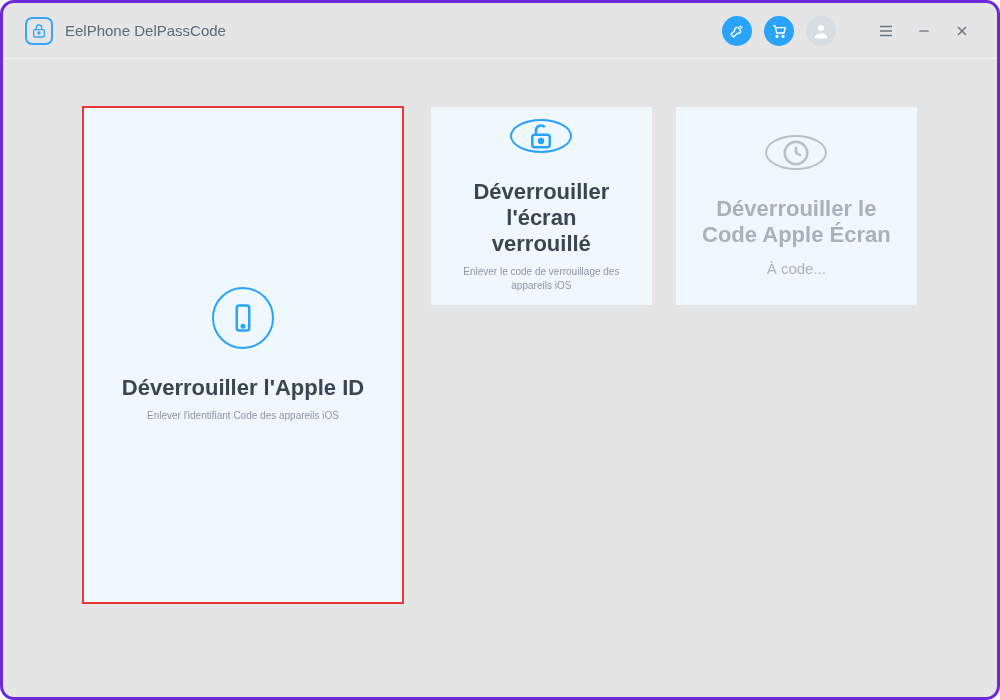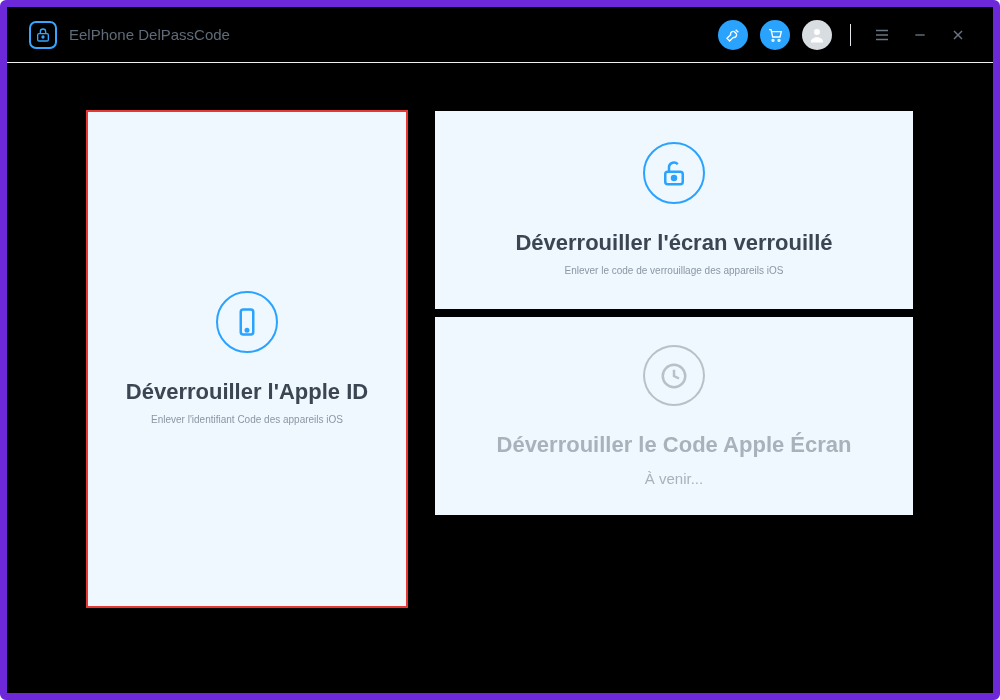--- a/index.html
+++ b/index.html
@@ -6,25 +6,25 @@
   body {
     font-family: -apple-system, BlinkMacSystemFont, "Segoe UI", Helvetica, Arial, sans-serif;
     background: #fff;
     width: 1000px;
     height: 700px;
     overflow: hidden;
   }
   .window {
     width: 100%;
     height: 100%;
-    border: 7px solid #6d28d9;
-    border-radius: 6px;
+    border: 3px solid #6d28d9;
+    border-radius: 14px;
     display: flex;
     flex-direction: column;
-    background: #000000;
+    background: #e5e5e5;
   }
   .titlebar {
     height: 56px;
     display: flex;
     align-items: center;
     padding: 0 22px;
     border-bottom: 1px solid #f0f0f0;
   }
   .title-left { display: flex; align-items: center; gap: 12px; }
   .app-logo {
@@ -52,21 +52,21 @@
 
   .content {
     flex: 1;
     padding: 48px 80px 40px 80px;
     display: flex;
     gap: 28px;
     align-items: stretch;
     justify-content: center;
   }
   .col-left { width: 320px; display:flex; }
-  .col-right { flex: 1; display: flex; flex-direction: column; gap: 8px; }
+  .col-right { flex: 1; display: flex; flex-direction: row; gap: 24px; }
 
   .card {
     background: #eff7ff;
     display: flex;
     flex-direction: column;
     align-items: center;
     justify-content: center;
     text-align: center;
     padding: 28px 24px;
     cursor: pointer;
@@ -176,18 +176,18 @@
       </div>
 
       <div class="card row disabled">
         <div class="icon-ring gray">
           <svg viewBox="0 0 24 24" fill="none" stroke="#b9c0c8" stroke-width="2">
             <circle cx="12" cy="12" r="9"></circle>
             <path d="M12 7v5l4 2"></path>
           </svg>
         </div>
         <h2>Déverrouiller le Code Apple Écran</h2>
-        <div class="subline">À venir...</div>
+        <div class="subline">À code...</div>
       </div>
 
     </div>
   </div>
 </div>
 
 </body></html>

